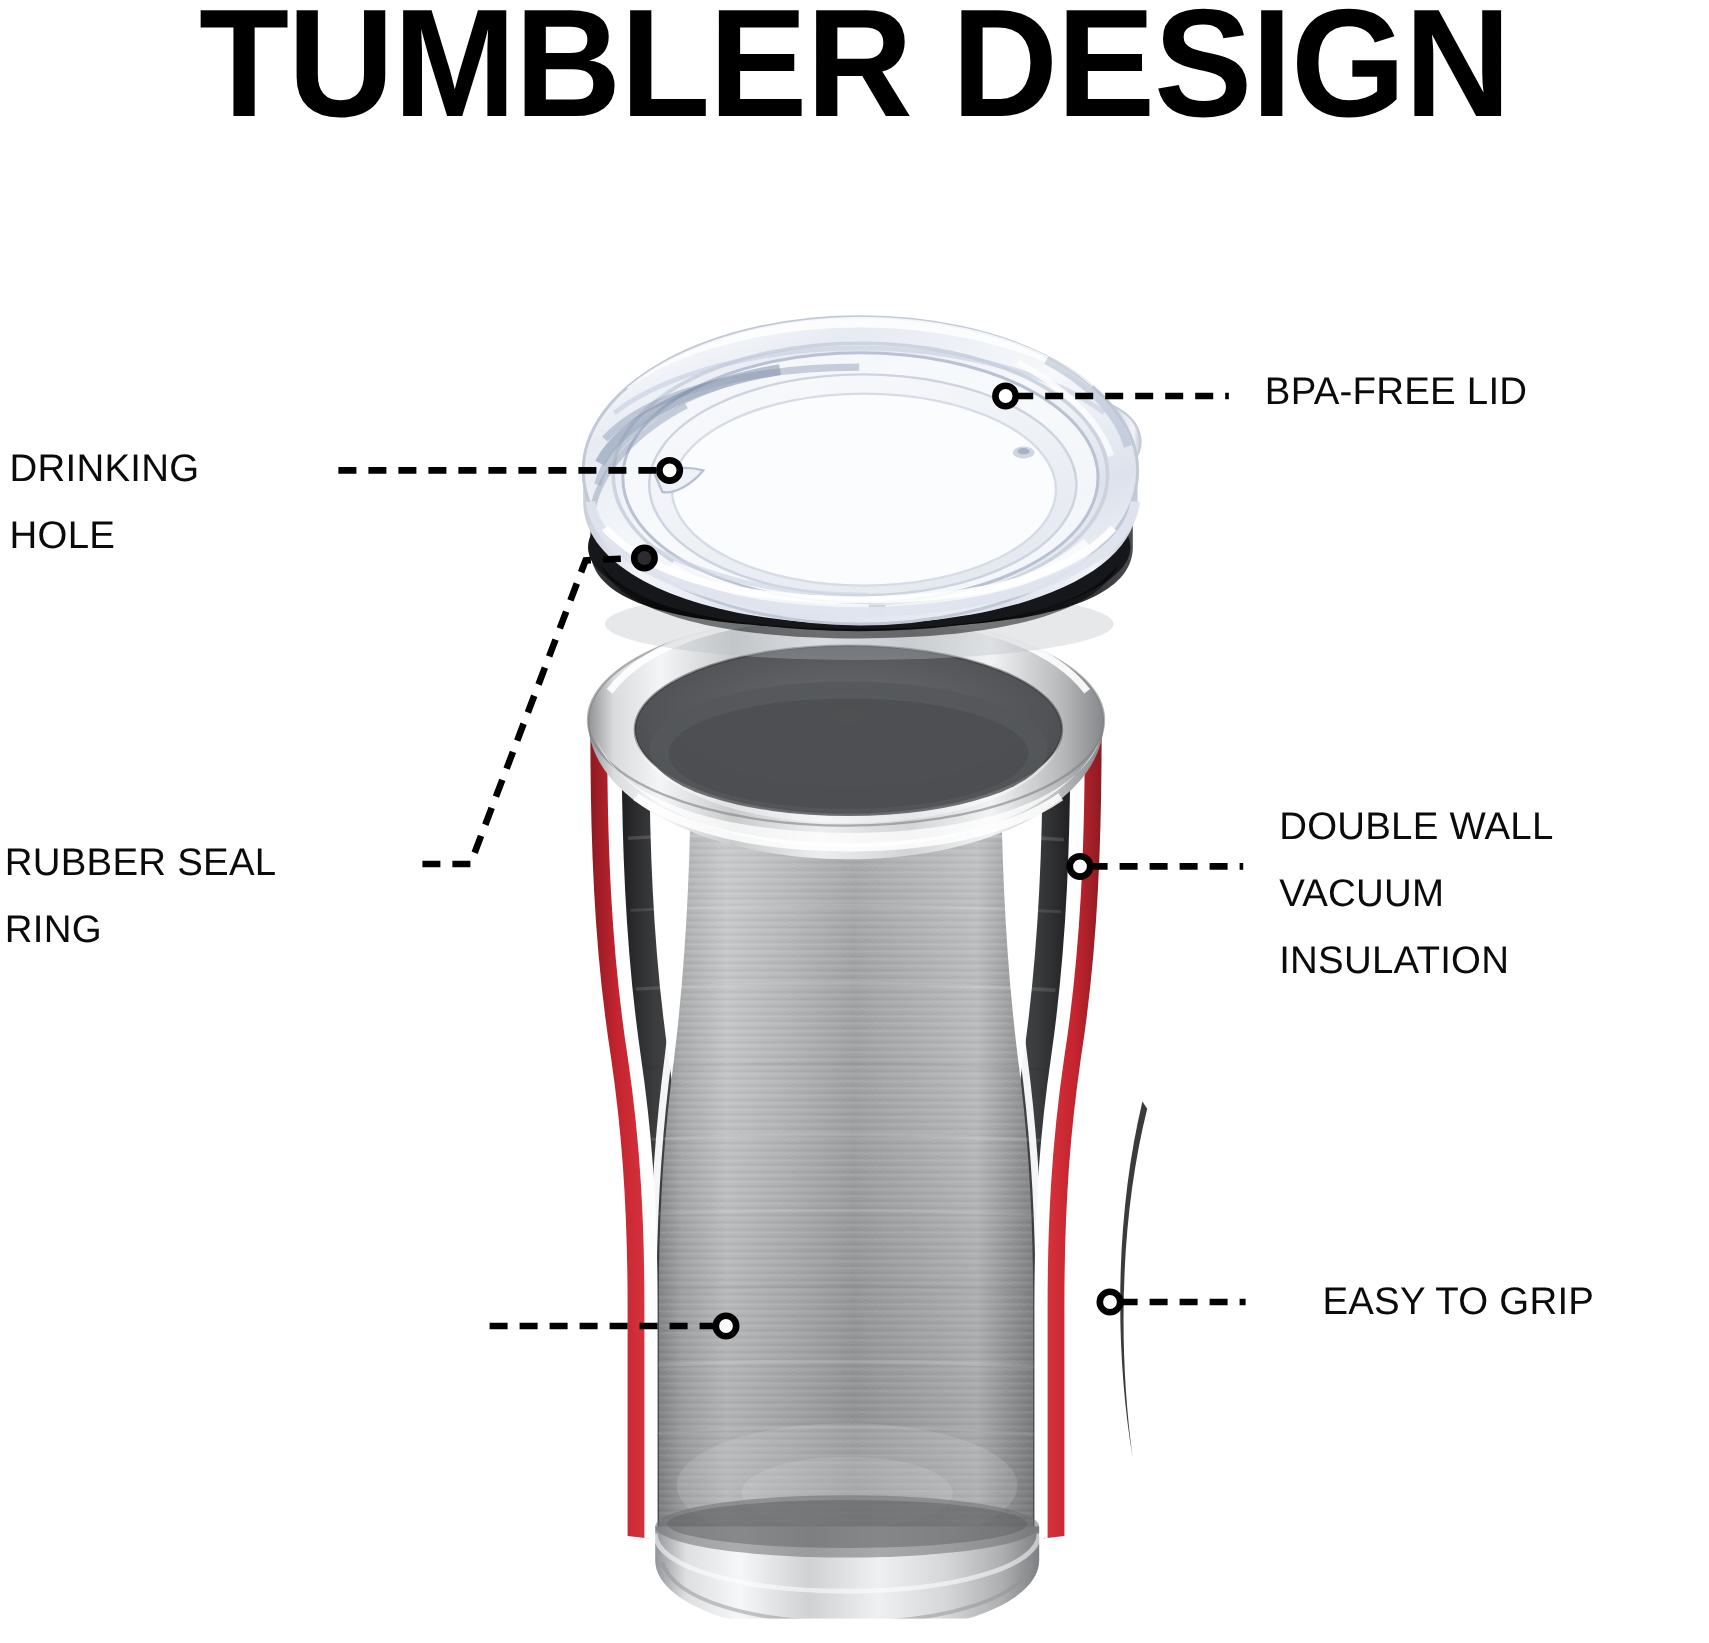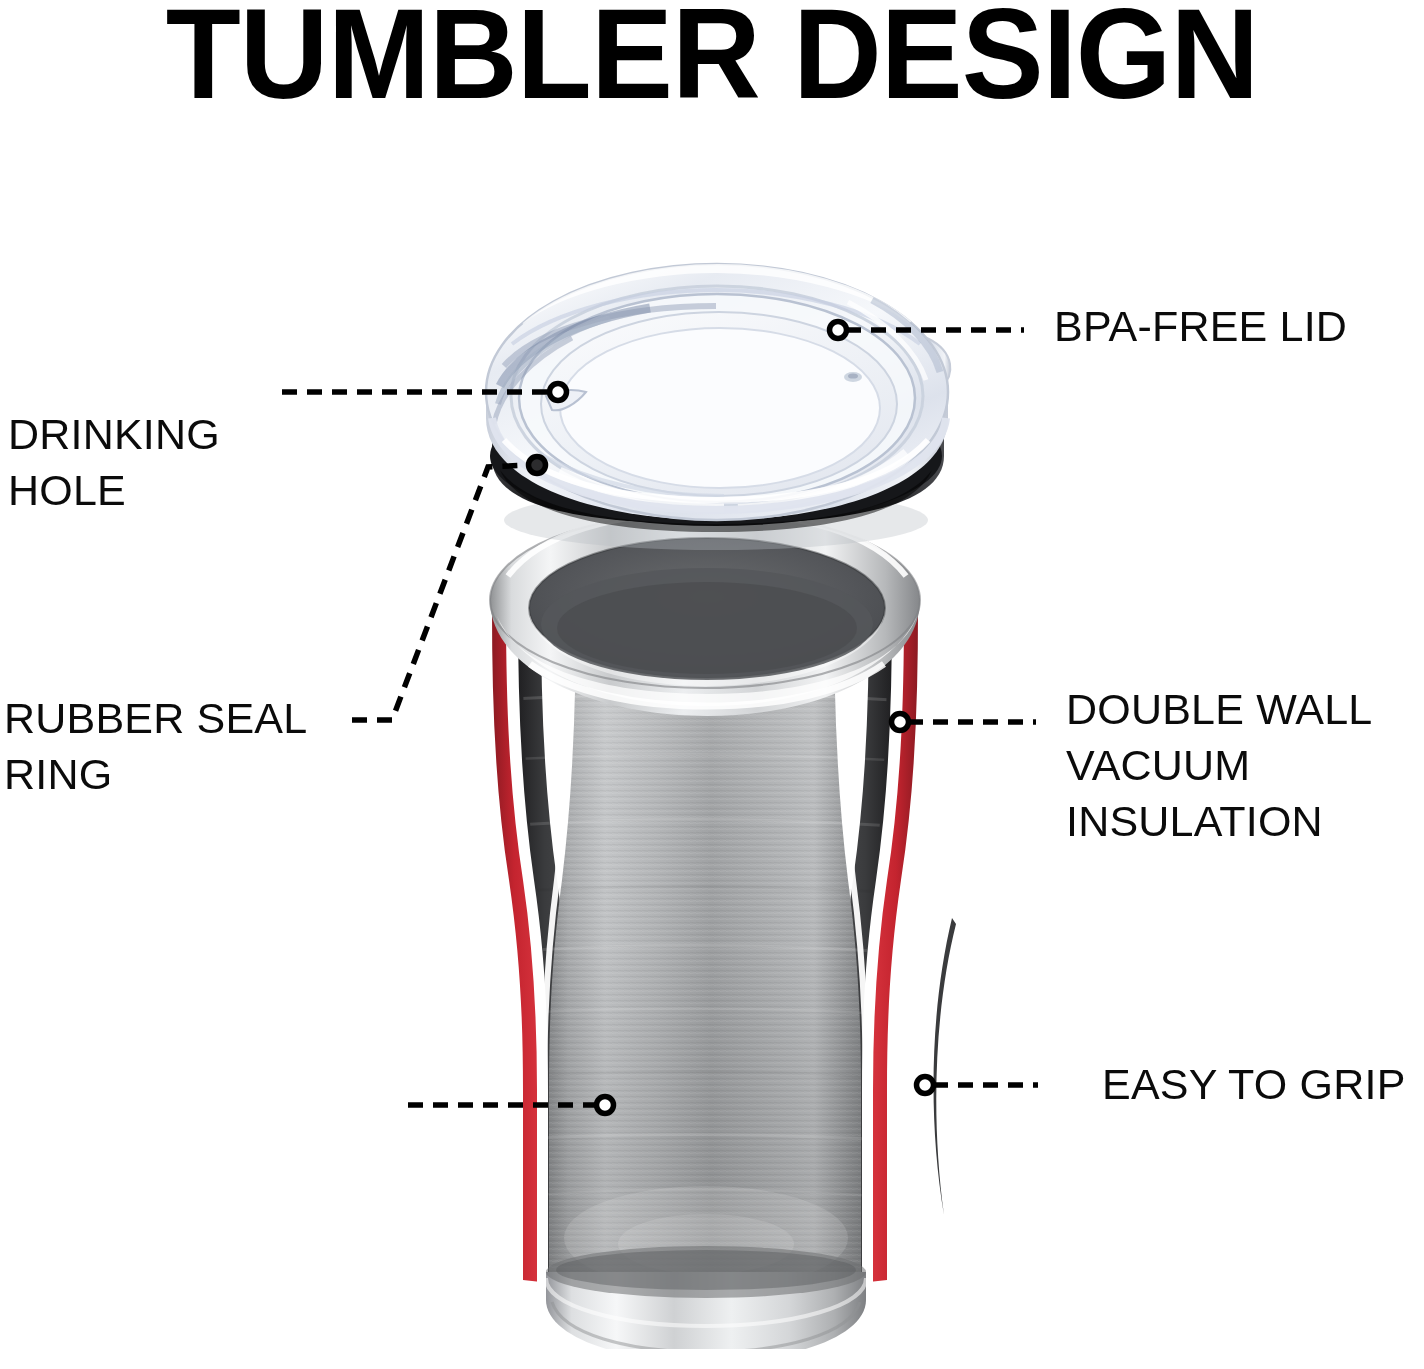--- a/index.html
+++ b/index.html
@@ -34,21 +34,21 @@
     color: #000000;
     transform: scaleX(0.96);
     transform-origin: 50% 0;
     white-space: nowrap;
     user-select: none;
   }
 
   
   .label {
     position: absolute;
-    font-size: 43px;
+    font-size: 32px;
     line-height: 56px;
     font-weight: 400;
     color: #0b0b0b;
     letter-spacing: 0.2px;
     white-space: pre-line;
   }
   .label.right { text-align: left; }
   .label.left  { text-align: left; }
 
   
@@ -362,26 +362,26 @@
       <circle cx="558" cy="392" r="8.5"></circle>
       <circle cx="537" cy="465" r="8.5" fill="#2c2c2e"></circle>
       <circle cx="900" cy="722" r="8.5"></circle>
       <circle cx="605" cy="1105" r="8.5"></circle>
       <circle cx="925" cy="1085" r="8.5"></circle>
     </g>
   </svg>
 
   <div class="label right" style="left:1054px; top:298px;">BPA-FREE LID</div>
 
-  <div class="label left" style="left:8px; top:362px;margin-top:44px;">DRINKING
+  <div class="label left" style="left:8px; top:362px;">DRINKING
 HOLE</div>
 
   <div class="label left" style="left:4px; top:690px;">RUBBER SEAL
 RING</div>
 
-  <div class="label right" style="left:1066px; top:681px;">DOUBLE WALL
+  <div class="label right" style="left:1066px; top:660px;">DOUBLE WALL
 VACUUM
 INSULATION</div>
 
 
   <div class="label right" style="left:1066px; top:1056px;margin-left:36px;">EASY TO GRIP</div>
 
 </div>
 
 </body></html>

